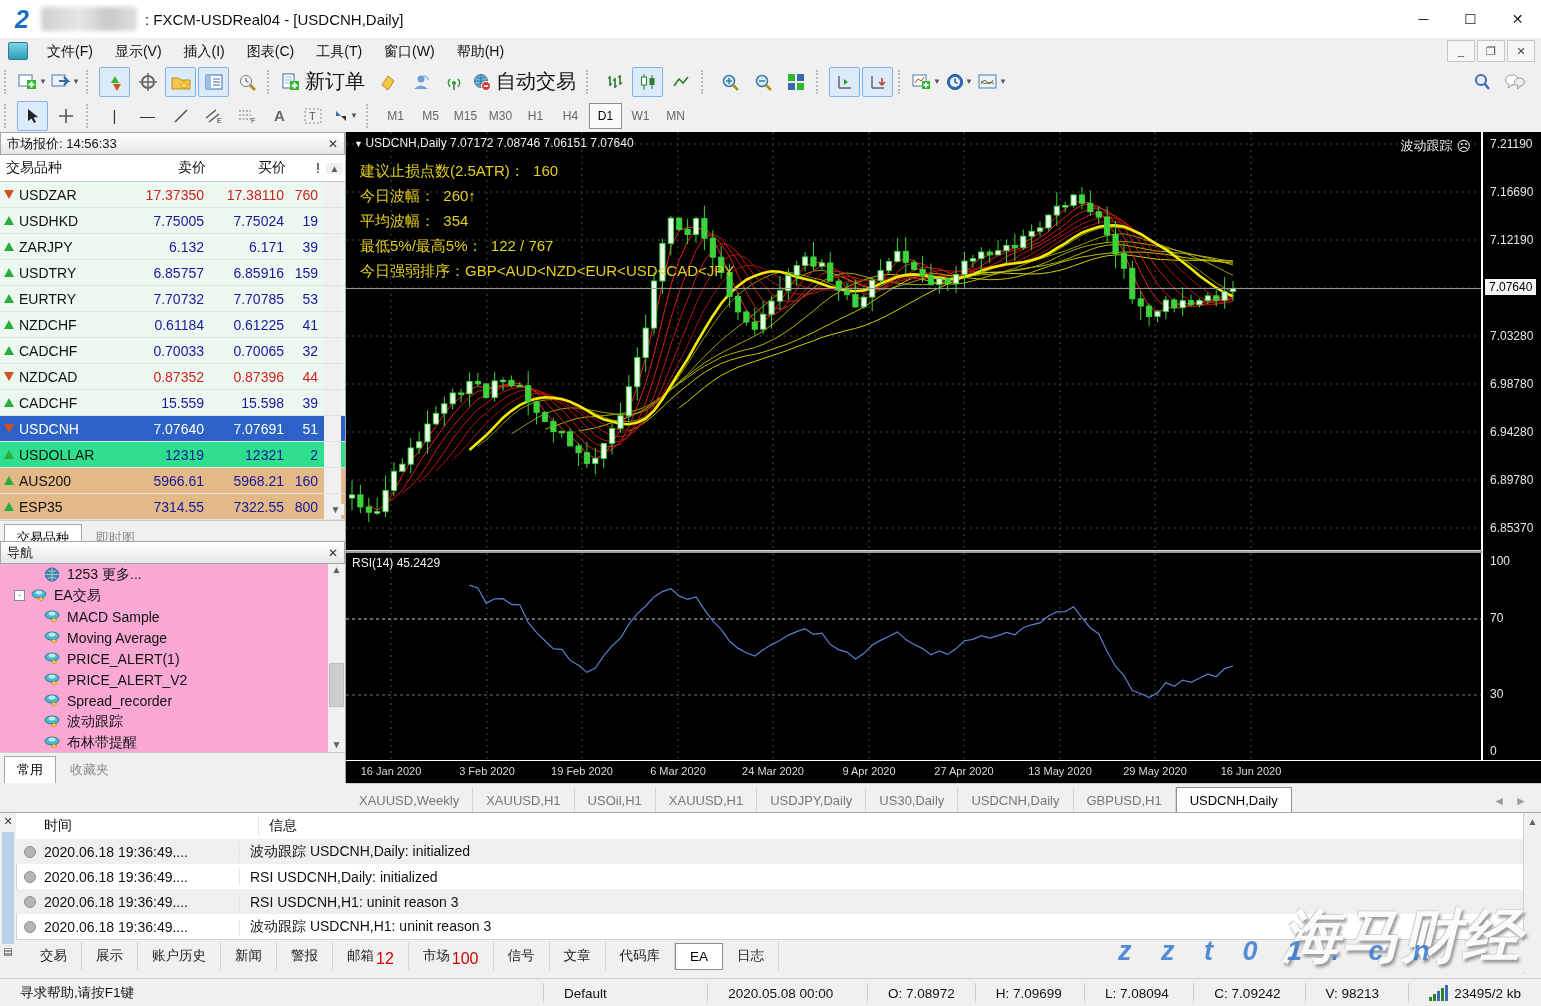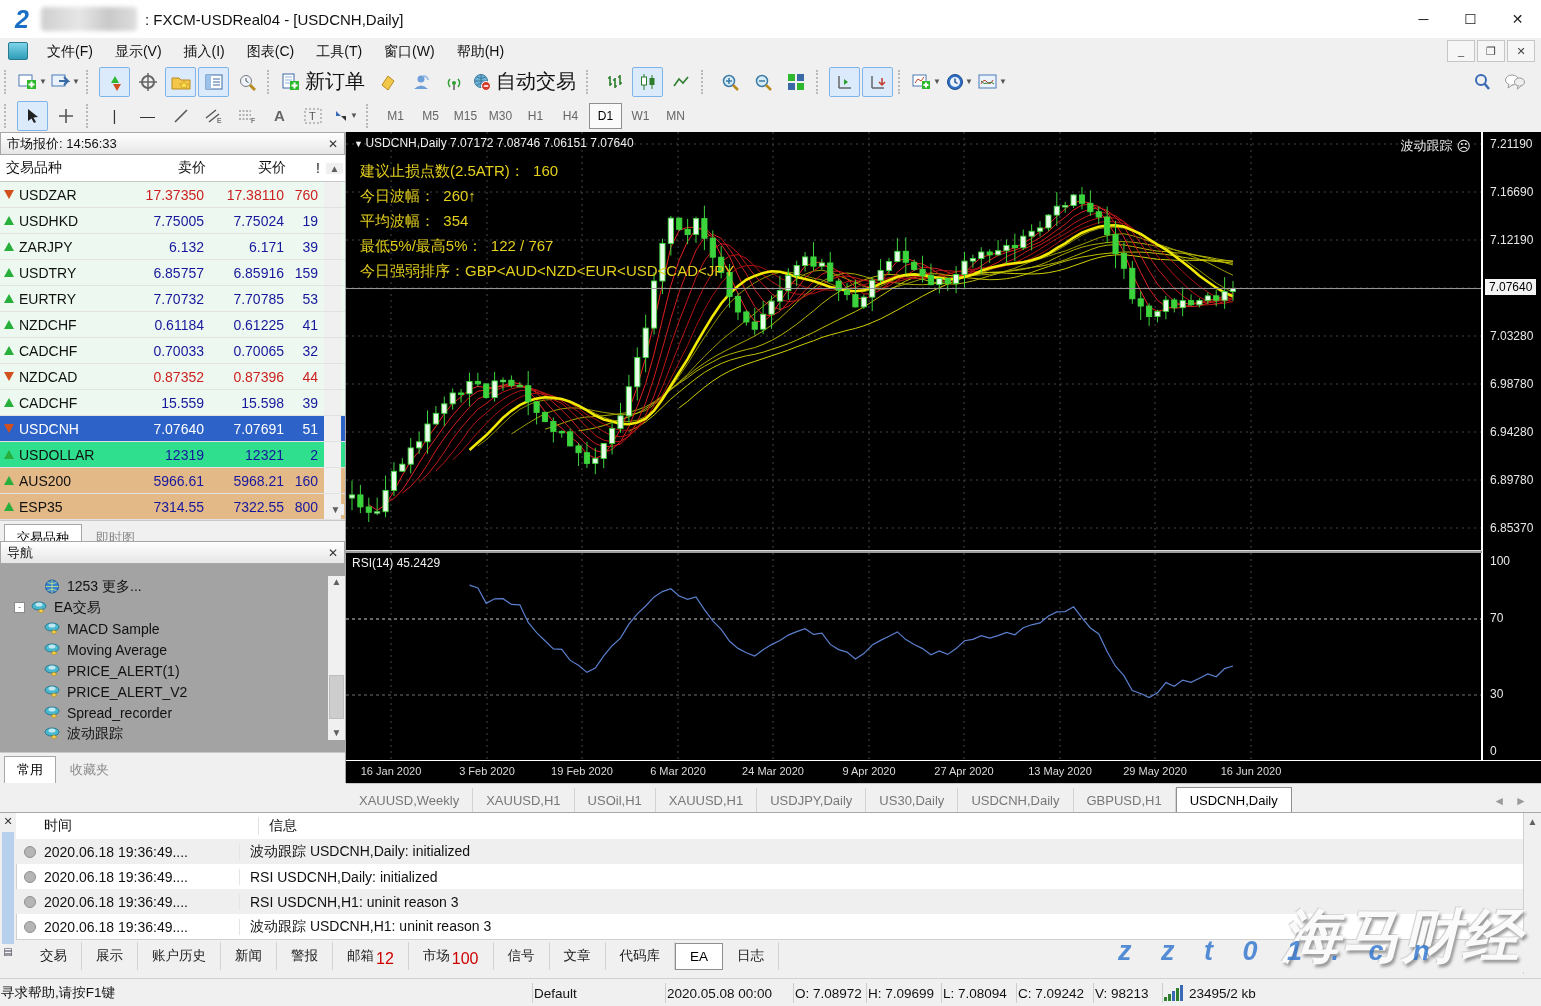--- a/index.html
+++ b/index.html
@@ -46,21 +46,21 @@
   .mw-row.selected{background:#2d63c8;color:#fff;}
   .mw-row.selected .sym{color:#fff;}
   .mw-row.green{background:#2fdf8d;}
   .mw-row.tan{background:#e4b988;}
   .arr{width:0;height:0;border-left:5px solid transparent;border-right:5px solid transparent;}
   .arr.up{border-bottom:9px solid #27ae3b;}
   .arr.down{border-top:9px solid #d2501e;}
   .panel-tabs{height:30px;display:flex;align-items:flex-end;background:#f0f0f0;border-top:1px solid #c9c9c9;padding-left:4px;gap:2px;}
   .panel-tab{font-size:13px;color:#8a8a8a;padding:4px 12px;}
   .panel-tab.active{background:#fff;border:1px solid #a7a7a7;border-bottom:none;color:#000;}
-  .navigator{left:0;top:541px;width:345px;height:242px;background:#a3a3a3;border-right:1px solid #a7a7a7;display:flex;flex-direction:column;gap:12px;}
+  .navigator{left:0;top:541px;width:345px;height:242px;background:#f9a8d4;border-right:1px solid #a7a7a7;display:flex;flex-direction:column;}
   .nav-tree{flex:1;overflow:hidden;position:relative;font-size:14px;color:#111;}
   .nav-item{height:21px;display:flex;align-items:center;gap:6px;}
   .nav-scroll{position:absolute;right:0;top:0;bottom:0;width:17px;background:#f0f0f0;display:flex;flex-direction:column;align-items:center;font-size:10px;color:#606060;}
   .nav-thumb{width:13px;height:42px;background:#cdcdcd;margin-top:88px;border:1px solid #bdbdbd;}
   .expander{width:9px;height:9px;border:1px solid #8a8a8a;font-size:8px;line-height:7px;text-align:center;color:#333;background:#fff;}
   
   .chart-area{left:346px;top:132px;width:1195px;height:651px;background:#000;}
   .pane-sep{position:absolute;left:0;top:418px;width:1136px;height:3px;background:#9c9c9c;border-top:1px solid #d9d9d9;}
   .price-axis{position:absolute;left:1136px;top:0;width:59px;height:628px;border-left:1px solid #ffffff;}
   .ax-lbl{position:absolute;left:7px;font-size:12px;color:#e8e8e8;}
@@ -91,21 +91,21 @@
   .term-row .dot{width:10px;height:10px;border-radius:50%;background:#b5b5b5;border:1px solid #8f8f8f;margin:0 8px;}
   .term-row .t{width:195px;border-right:1px solid #e4e4e4;}
   .term-row .m{padding-left:10px;}
   .term-scroll{position:absolute;right:0;top:0;width:17px;height:158px;background:#f0f0f0;border-left:1px solid #d0d0d0;text-align:center;font-size:10px;color:#606060;padding-top:3px;}
   .term-tabs{position:absolute;left:16px;right:17px;top:126px;height:32px;background:#f0f0f0;border-top:1px solid #d0d0d0;display:flex;align-items:center;padding-left:10px;}
   .ttab{font-size:13.5px;color:#222;padding:5px 14px;border-right:1px solid #d3d3d3;display:flex;align-items:flex-end;gap:2px;white-space:nowrap;}
   .ttab.active{background:#fff;border:1px solid #8f8f8f;color:#000;}
   .ttab .badge{color:#cc0000;font-size:16px;position:relative;top:3px;}
   
   .statusbar{left:0;top:978px;width:1541px;height:28px;background:#f0f0f0;border-top:1px solid #d0d0d0;display:flex;align-items:center;font-size:13.5px;color:#111;}
-  .sb-seg{padding:0 1px;border-right:1px solid #cdcdcd;height:20px;display:flex;align-items:center;white-space:nowrap;}
+  .sb-seg{padding:0 20px;border-right:1px solid #cdcdcd;height:20px;display:flex;align-items:center;white-space:nowrap;}
   .sig-bars{display:flex;align-items:flex-end;gap:1px;margin-right:6px;}
   .sig-bars i{display:block;width:3px;background:#2d7f2d;}
   
   .wm-big{left:1282px;top:898px;font-size:58px;font-weight:bold;font-style:italic;color:#fafafa;text-shadow:2px 3px 3px #9a9a9a,-1px -1px 0 #d5d5d5;letter-spacing:2px;pointer-events:none;z-index:50;}
   .wm-small{left:1118px;top:936px;font-size:27px;font-weight:bold;font-style:italic;color:rgba(44,115,206,0.8);letter-spacing:11px;pointer-events:none;z-index:51;white-space:nowrap;}
 </style>
 </head>
 <body>
 
 <div class="abs titlebar">

